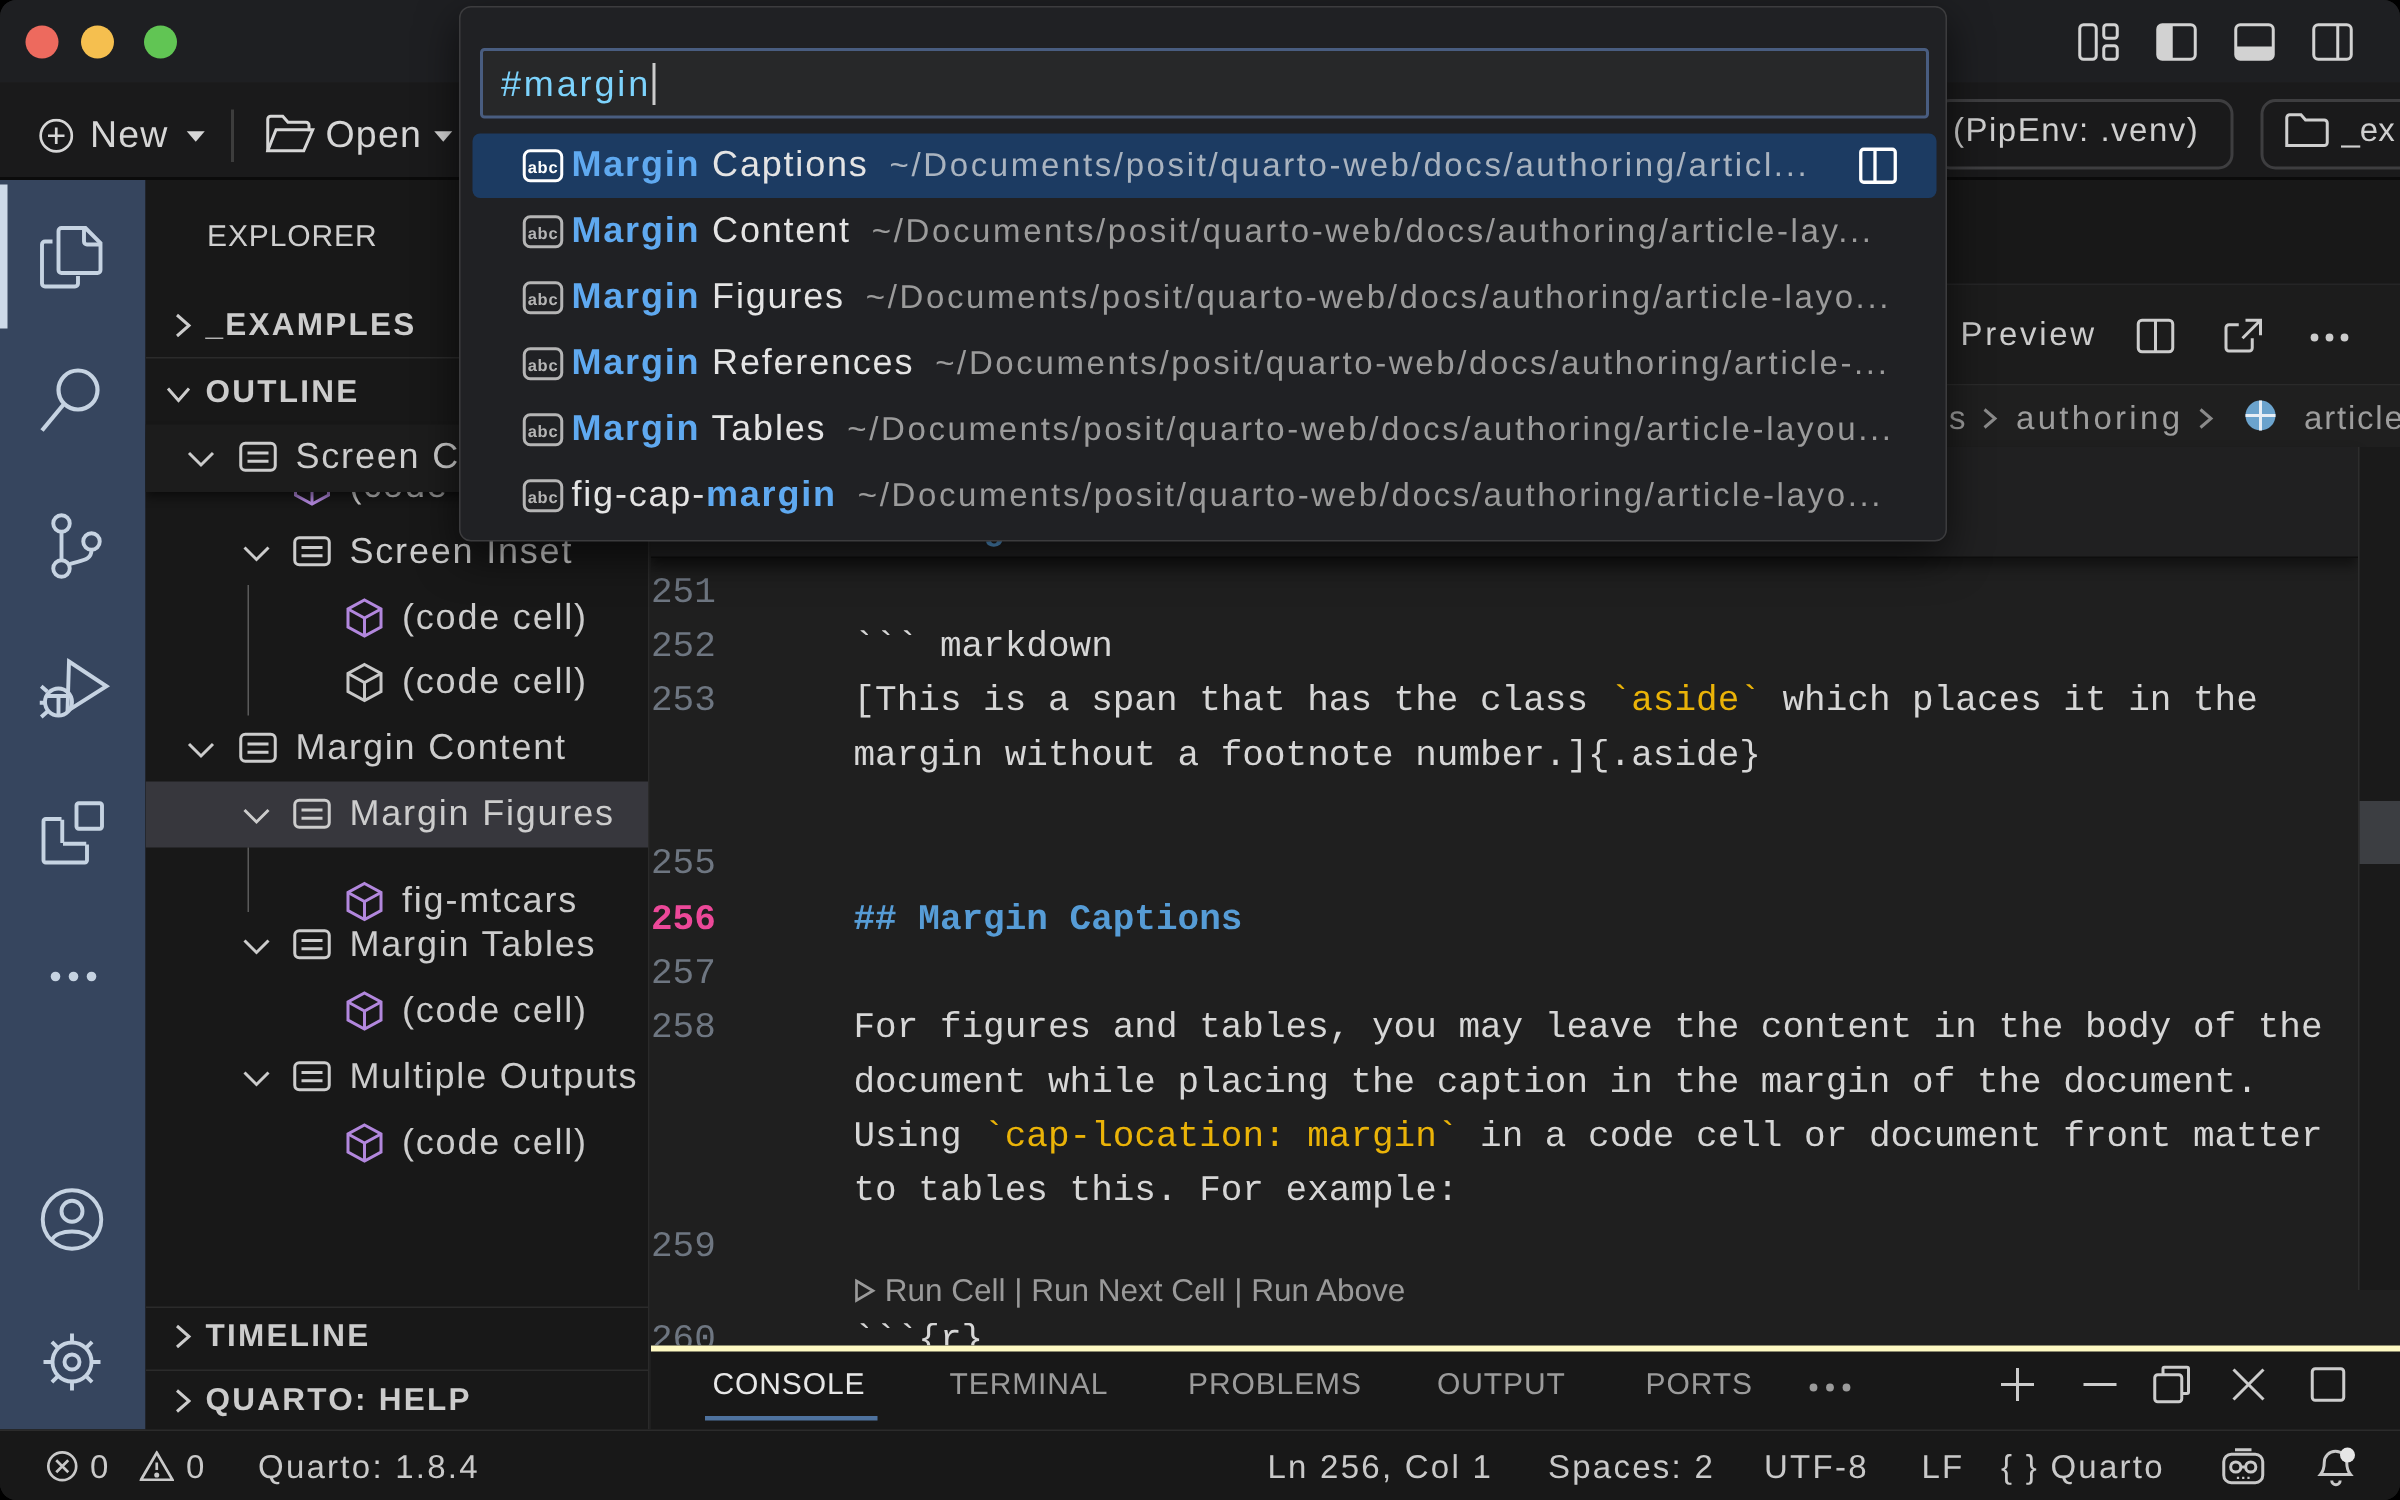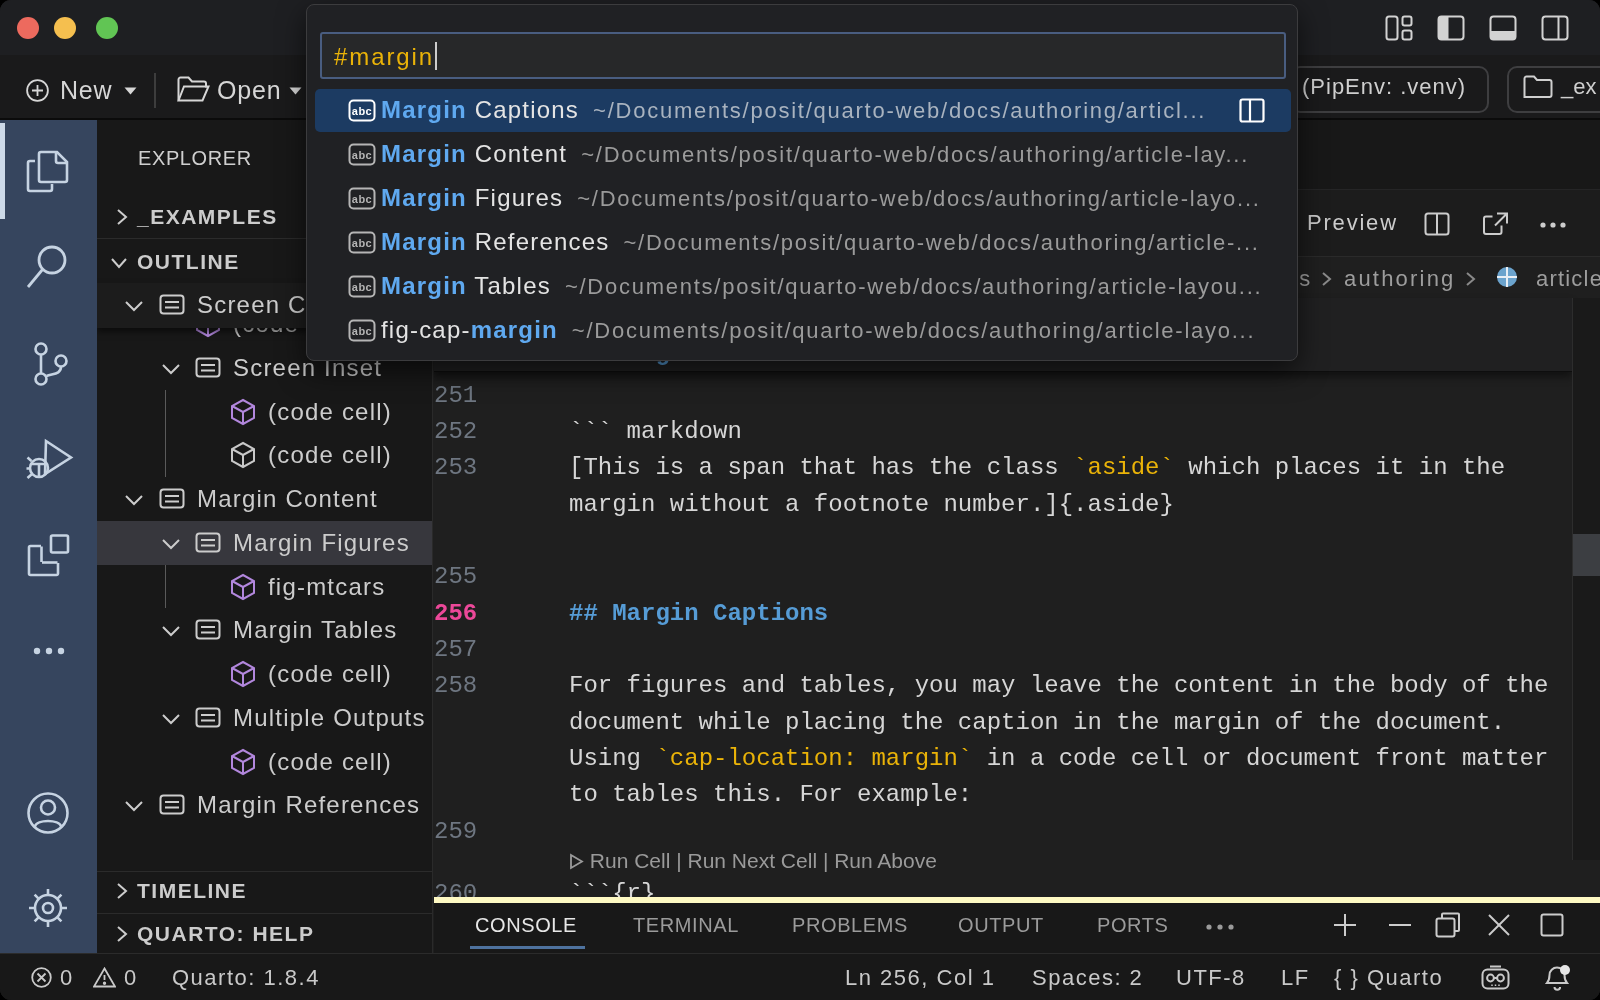--- a/index.html
+++ b/index.html
@@ -216,21 +216,21 @@
             <path d="M2 5 l8 8 8 -8"></path>
           </svg>
         <svg class="ticon" style="left:62px;" width="26" height="21" viewBox="0 0 26 21" fill="none" stroke="#cccccc" stroke-width="2">
             <rect x="1.5" y="1.5" width="23" height="18" rx="3"></rect>
             <line x1="6" y1="8" x2="20" y2="8"></line>
             <line x1="6" y1="13.5" x2="20" y2="13.5"></line>
           </svg>
         <span class="txt" style="left:100px;">Margin Content</span>
       </div>
       <div class="abs" style="left:68px;top:445px;width:1px;height:43px;background:#5a5a5a;"></div>
-      <div class="trow" style="top:445px;padding-left:13px;">
+      <div class="trow" style="top:459px;padding-left:13px;">
         <svg class="cubei" style="left:133px;" width="26" height="28" viewBox="0 0 26 28" fill="none" stroke="#b287dd" stroke-width="2">
             <path d="M13 2 L24 8 V20 L13 26 L2 20 V8 Z"></path>
             <path d="M2 8 L13 14 L24 8 M13 14 V26"></path>
           </svg>
         <span class="txt" style="left:171px;">fig-mtcars</span>
       </div>
 
       <div class="trow" style="top:488px;">
         <svg class="chv" style="left:64px;" width="20" height="18" viewBox="0 0 20 18" fill="none" stroke="#cccccc" stroke-width="2">
             <path d="M2 5 l8 8 8 -8"></path>
@@ -262,31 +262,20 @@
         <span class="txt" style="left:136px;">Multiple Outputs</span>
       </div>
       <div class="trow" style="top:620px;">
         <svg class="cubei" style="left:133px;" width="26" height="28" viewBox="0 0 26 28" fill="none" stroke="#b287dd" stroke-width="2">
             <path d="M13 2 L24 8 V20 L13 26 L2 20 V8 Z"></path>
             <path d="M2 8 L13 14 L24 8 M13 14 V26"></path>
           </svg>
         <span class="txt" style="left:171px;">(code cell)</span>
       </div>
 
-      <div class="trow" style="top:663px;">
-        <svg class="chv" style="left:27px;" width="20" height="18" viewBox="0 0 20 18" fill="none" stroke="#cccccc" stroke-width="2">
-            <path d="M2 5 l8 8 8 -8"></path>
-          </svg>
-        <svg class="ticon" style="left:62px;" width="26" height="21" viewBox="0 0 26 21" fill="none" stroke="#cccccc" stroke-width="2">
-            <rect x="1.5" y="1.5" width="23" height="18" rx="3"></rect>
-            <line x1="6" y1="8" x2="20" y2="8"></line>
-            <line x1="6" y1="13.5" x2="20" y2="13.5"></line>
-          </svg>
-        <span class="txt" style="left:100px;">Margin References</span>
-      </div>
 
     </div>
 
     <div class="abs" style="left:0;top:751px;width:336px;height:1px;background:#2b2b2b;"></div>
     <svg class="abs" style="left:15px;top:762px;" width="18" height="18" viewBox="0 0 18 18" fill="none" stroke="#cccccc" stroke-width="2">
         <path d="M6 2 l8 7 -8 7"></path>
       </svg>
     <div class="abs" style="left:40px;top:759px;font-size:21px;font-weight:bold;letter-spacing:1.5px;">TIMELINE</div>
     <div class="abs" style="left:0;top:793px;width:336px;height:1px;background:#2b2b2b;"></div>
     <svg class="abs" style="left:15px;top:805px;" width="18" height="18" viewBox="0 0 18 18" fill="none" stroke="#cccccc" stroke-width="2">
@@ -354,21 +343,21 @@
 
     <div class="abs" id="sticky" style="left:0;top:178px;width:1138px;height:74px;background:#202021;border-bottom:1px solid #0e0e0e;box-sizing:border-box;box-shadow:0 5px 8px rgba(0,0,0,0.45);">
       <div class="cl" style="top:0px;"><span class="ln">245</span><span class="ct" style="color:#569cd6;font-weight:bold;">## Margin Figures</span></div>
       <div class="cl" style="top:37px;"><span class="ln">252</span><span class="ct" style="color:#569cd6;font-weight:bold;">## Margin Tables</span></div>
     </div>
 
     <div class="abs" style="left:1138px;top:178px;width:28px;height:562px;background:#1a1a1a;border-left:1px solid #2d2d2d;box-sizing:border-box;"></div>
     <div class="abs" style="left:1139px;top:414px;width:27px;height:42px;background:#3c3e42;"></div>
   </div>
 
-  <div class="abs" id="panel" style="left:434px;top:897px;width:1166px;height:56px;background:#181818;border-top:6px solid #fef9c3;box-sizing:border-box;">
+  <div class="abs" id="panel" style="left:434px;top:897px;width:1166px;height:56px;background:#181818;border-top:4px solid #fef9c3;box-sizing:border-box;">
     <span class="ptab" style="left:41px;color:#e7e7e7;">CONSOLE</span>
     <div class="abs" style="left:36px;top:43px;width:115px;height:3px;background:#4e729e;"></div>
     <span class="ptab" style="left:199px;">TERMINAL</span>
     <span class="ptab" style="left:358px;">PROBLEMS</span>
     <span class="ptab" style="left:524px;">OUTPUT</span>
     <span class="ptab" style="left:663px;">PORTS</span>
     <svg class="abs" style="left:772px;top:21px;" width="28" height="6" viewBox="0 0 28 6" fill="#9b9b9b">
         <circle cx="3" cy="3" r="2.6"></circle>
         <circle cx="14" cy="3" r="2.6"></circle>
         <circle cx="25" cy="3" r="2.6"></circle>
@@ -422,21 +411,21 @@
     <svg class="abs" style="left:1543px;top:10px;" width="28" height="28" viewBox="0 0 28 28" fill="none" stroke="#c9c9c9" stroke-width="2">
         <path d="M11.5 23 a2.8,2.8 0 0 0 5.6 0"></path>
         <path d="M14 3.5 a7.5,7.5 0 0 0 -7.5 7.5 c0 5 -2.5 8 -2.5 8 h20 c0 0 -2.5 -3 -2.5 -8 a7.5,7.5 0 0 0 -7.5 -7.5 z"></path>
         <circle cx="22" cy="6" r="5" fill="#e6e6e6" stroke="none"></circle>
       </svg>
   </div>
 
   <div class="abs" id="quickopen" style="left:306px;top:4px;width:992px;height:357px;background:#202124;border:1px solid #3c3c3e;border-radius:8px;box-sizing:border-box;box-shadow:0 10px 28px rgba(0,0,0,0.6);">
 
     <div class="abs" style="left:13px;top:27px;width:966px;height:47px;background:#272829;border:2px solid #495d80;border-radius:3px;box-sizing:border-box;">
-      <span class="abs" style="left:12px;top:9px;font-size:24px;letter-spacing:1.9px;color:#eab308;">#margin</span>
+      <span class="abs" style="left:12px;top:9px;font-size:24px;letter-spacing:1.9px;color:#7dd3fc;">#margin</span>
       <div class="abs" style="left:113px;top:8px;width:2px;height:28px;background:#cccccc;"></div>
     </div>
 
     <div class="qrow" style="top:84px;background:#1c3b62;">
       <svg class="abs" style="left:33px;top:10px;" width="28" height="23" viewBox="0 0 28 23" fill="none">
           <rect x="1.5" y="1.5" width="25" height="20" rx="4" stroke="#ffffff" stroke-width="2"></rect>
           <text x="14" y="16" text-anchor="middle" font-size="11" font-weight="bold" fill="#ffffff" font-family="Liberation Sans" letter-spacing="0.5">abc</text>
         </svg>
       <span class="qlabel"><span class="qblue">Margin</span> Captions<span class="qdesc" style="color:#a9b3bf;">~/Documents/posit/quarto-web/docs/authoring/articl...</span></span>
       <svg class="abs" style="left:924px;top:9px;" width="26" height="25" viewBox="0 0 26 25" fill="none" stroke="#ffffff" stroke-width="2.2">

